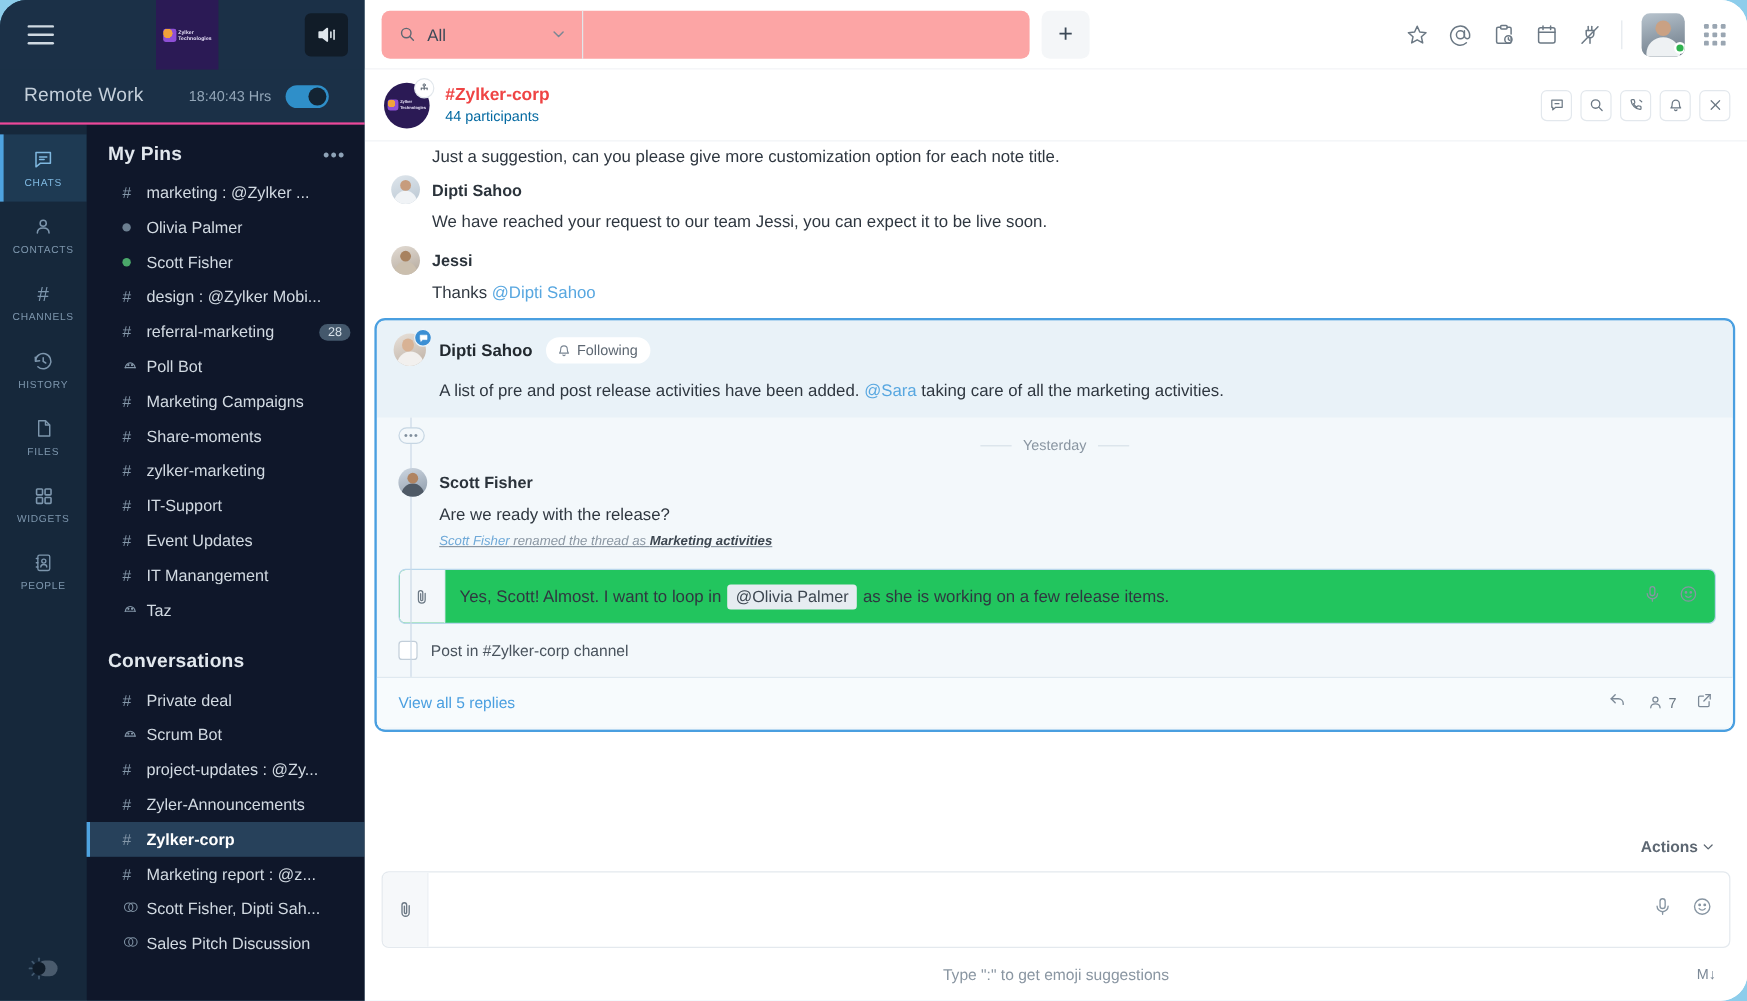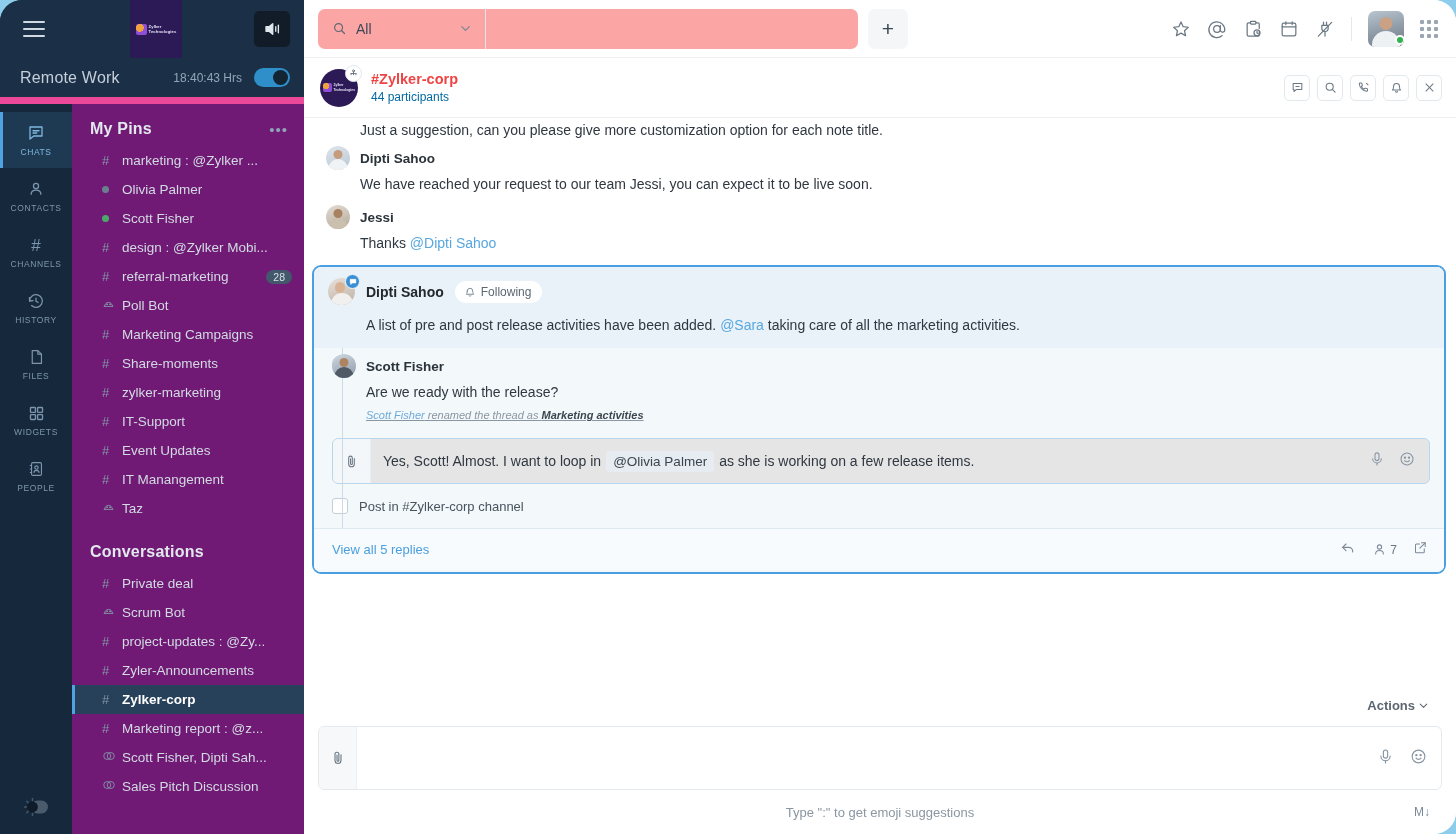--- a/index.html
+++ b/index.html
@@ -41,22 +41,22 @@
     background: radial-gradient(circle at 35% 35%, #f0a23c 0 38%, #8e4fd6 40% 100%); }
   .brand-logo .lg-text { font-size:4.2px; color:#e8e2f8; line-height:1.25; margin-left:2px;
     font-weight:700; letter-spacing:.1px; }
   .speaker-btn {
     position:absolute; right:14px; top:11px; width:36px; height:36px;
     background:#111c28; border-radius:5px; display:flex; align-items:center; justify-content:center;
     cursor:pointer;
   }
 
   .status-row {
-    height: 46px; display:flex; align-items:center; padding: 0 14px 0 20px;
-    border-bottom: 7px solid #ec4899;
+    height: 46px; display:flex; align-items:center; padding: 0 30px 0 20px;
+    border-bottom: 2px solid #ec4899;
   }
   .status-title { font-size:16px; color:#c4cfda; font-weight:400; letter-spacing:.2px; }
   .status-time { margin-left:auto; font-size:12px; color:#93a6b8; }
   .status-toggle {
     margin-left:12px; width:36px; height:19px; border-radius:11px;
     background:#2f8fc9; position:relative; cursor:pointer;
   }
   .status-toggle::after {
     content:''; position:absolute; right:2px; top:2px; width:15px; height:15px;
     border-radius:50%; background:#132433;
@@ -82,21 +82,21 @@
   .rail-label { font-size:8.5px; letter-spacing:.6px; }
   .rail-icon { height:19px; display:flex; align-items:center; justify-content:center; }
   .rail-hash { font-size:17px; font-weight:400; line-height:1; }
 
   .theme-toggle {
     position:absolute; bottom:18px; left:50%; transform:translateX(-50%);
     width:34px; height:18px; cursor:pointer; display:flex; align-items:center;
   }
 
   
-  .chanlist { flex:1; overflow:hidden; padding-top:10px; background:#701a75; }
+  .chanlist { flex:1; overflow:hidden; padding-top:10px; background:#0f172a; }
   .section-head {
     display:flex; align-items:center; padding: 6px 16px 8px 18px;
   }
   .section-title { font-size:16px; font-weight:700; color:#e2e8ee; letter-spacing:.2px; }
   .section-dots { margin-left:auto; color:#8ea3b7; font-size:15px; letter-spacing:1px; cursor:pointer; }
   .ch-row {
     height: 29px; display:flex; align-items:center; padding-left: 30px; padding-right: 12px;
     cursor:pointer; position:relative;
   }
   .ch-row.selected { background:#27415b; }
@@ -253,21 +253,21 @@
   .tmsg-head { display:flex; align-items:center; gap:10px; }
   .tmsg-name { font-size:13.5px; font-weight:700; color:#2b333b; }
   .tmsg-text { font-size:14px; color:#2f3740; padding-left:34px; margin-top:6px; }
   .rename-note { font-size:11px; color:#8a96a2; padding-left:34px; margin-top:9px;
     font-style:italic;text-decoration:underline; }
   .rename-note .who { color:#6fa9d8; }
   .rename-note .newname { color:#3c4650; font-weight:700; font-style:italic; }
 
   .reply-box {
     margin: 15px 14px 0 18px; border:1px solid #b9d7ec; border-radius:6px;
-    background:#e5e5e5; display:flex; align-items:stretch; height:46px; overflow:hidden;
+    background:#22c55e; display:flex; align-items:stretch; height:46px; overflow:hidden;
   }
   .clip-cell { width:38px; flex:0 0 38px; background:#f3f7fa; border-right:1px solid #e6eef4;
     display:flex; align-items:center; justify-content:center; cursor:pointer; color:#6b7884; }
   .reply-text { flex:1; display:flex; align-items:center; padding: 0 12px; font-size:14px;
     color:#2f3740; gap:0; }
   .mention-chip { background:#e6ecf1; border-radius:3px; padding:3px 7px; margin: 0 5px; color:#3c4650;
     font-size:13.5px; }
   .reply-tools { display:flex; align-items:center; gap:14px; padding-right:14px; color:#8795a2; }
   .post-check { display:flex; align-items:center; gap:11px; padding: 14px 0 0 18px; }
   .cbox { width:16px; height:16px; border:1.5px solid #c2ced9; border-radius:3px; background:#fff; cursor:pointer; }
@@ -765,20 +765,25 @@
               <span>Following</span>
             </div>
           </div>
           <div class="tt-body"><span>A list of pre and post release activities have been added. </span><span class="mention">@Sara</span><span> taking care of all the marketing activities.</span></div>
         </div>
 
         <div class="thread-rest">
           <div class="tline"></div>
           <div class="ellipsis-node">•••</div>
 
+          <div class="daydiv">
+            <span class="ln"></span>
+            <span class="lbl">Yesterday</span>
+            <span class="ln"></span>
+          </div>
 
           <div class="tmsg">
             <div class="tmsg-head">
               <div class="m-av a3">
                   <div class="bd"></div>
                   <div class="hd"></div>
                 </div>
               <div class="tmsg-name">Scott Fisher</div>
             </div>
             <div class="tmsg-text">Are we ready with the release?</div>

